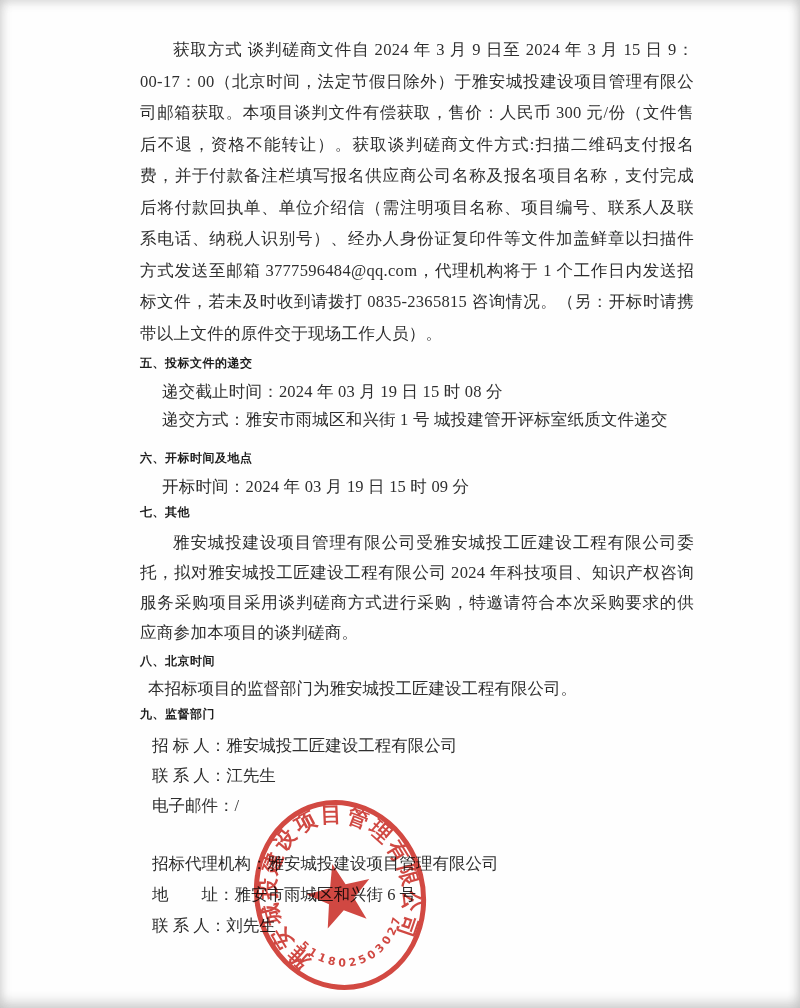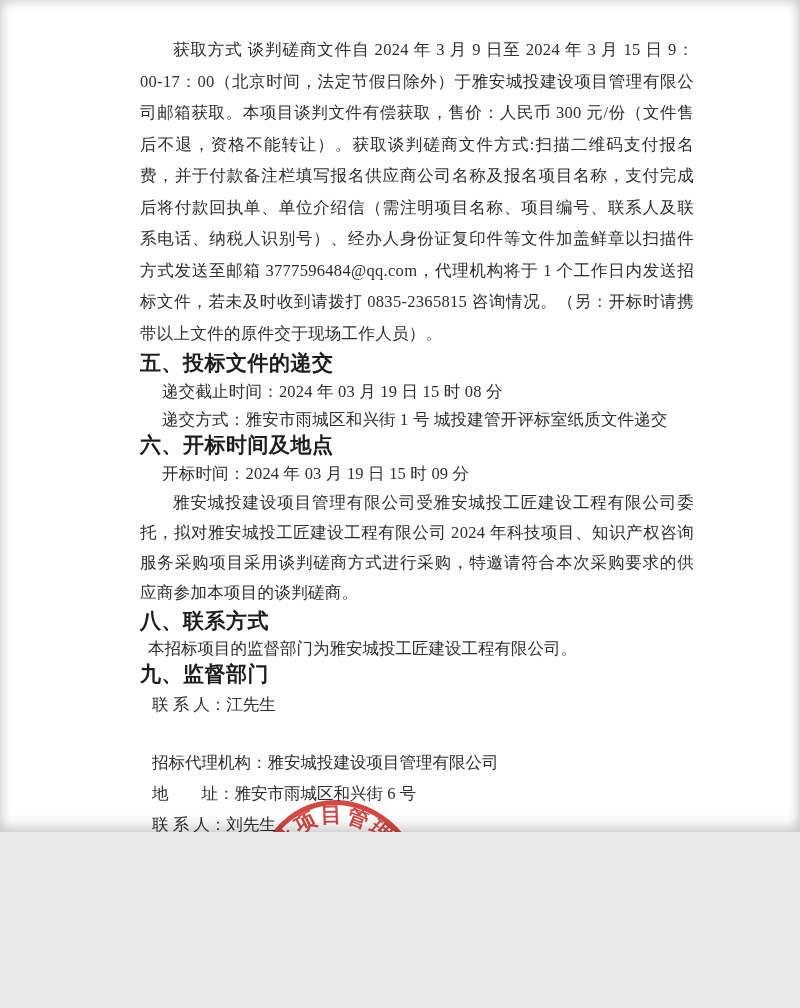--- a/index.html
+++ b/index.html
@@ -1,18 +1,18 @@
 <!DOCTYPE html>
 <html><head>
 <meta charset="utf-8">
 <style>
   html,body{margin:0;padding:0;background:#e9e9e9;}
   .scan{
     position:relative;
-    width:800px;height:832px;
+    width:800px;height:1008px;
     background:#fefefe;
     overflow:hidden;
     font-family:"Liberation Serif","DejaVu Serif",serif;
     color:#2e2e2e;
   }
   .scan::after{
     content:"";position:absolute;inset:0;pointer-events:none;
     box-shadow:
       inset 0 0 14px rgba(0,0,0,.05),
       inset 0 -9px 10px rgba(0,0,0,.10),
@@ -27,25 +27,25 @@
   p{margin:0;}
   .para{
     text-align:justify;
     line-height:31.5px;
     text-indent:2em;
     letter-spacing:.3px;
   }
   .para7{line-height:30px;margin-top:4px;}
   h2{
     margin:2px 0 0 0;
-    font-size:21px;line-height:24px;
+    font-size:12px;line-height:24px;
     font-weight:700;color:#1d1d1d;
     letter-spacing:.5px;
   }
-  h2.h6{margin-top:3px}
+  h2.h6{margin-top:16px}
   h2.h7{margin-top:3px}
   h2.h8{margin-top:1px}
   h2.h9{margin-top:3px}
   .item{line-height:21px;margin:7px 0 0 22px;letter-spacing:.2px;}
   .item.first{margin-top:6px;}
   .para8{line-height:21px;margin:5px 0 0 8px;}
   .crow{line-height:22px;margin:8px 0 0 12px;}
   .crow.first{margin-top:9px;}
   .agency-block{margin-top:36px;}
   .arow{line-height:22px;margin:9px 0 0 12px;}
@@ -80,29 +80,36 @@
 
     <p class="para">获取方式 谈判磋商文件自 2024 年 3 月 9 日至 2024 年 3 月 15 日 9：00-17：00（北京时间，法定节假日除外）于雅安城投建设项目管理有限公司邮箱获取。本项目谈判文件有偿获取，售价：人民币 300 元/份（文件售后不退，资格不能转让）。获取谈判磋商文件方式:扫描二维码支付报名费，并于付款备注栏填写报名供应商公司名称及报名项目名称，支付完成后将付款回执单、单位介绍信（需注明项目名称、项目编号、联系人及联系电话、纳税人识别号）、经办人身份证复印件等文件加盖鲜章以扫描件方式发送至邮箱 3777596484@qq.com，代理机构将于 1 个工作日内发送招标文件，若未及时收到请拨打 0835-2365815 咨询情况。（另：开标时请携带以上文件的原件交于现场工作人员）。</p>
 
     <h2 class="h5">五、投标文件的递交</h2>
     <p class="item first">递交截止时间：2024 年 03 月 19 日  15 时 08 分</p>
     <p class="item">递交方式：雅安市雨城区和兴街 1 号  城投建管开评标室纸质文件递交</p>
 
     <h2 class="h6">六、开标时间及地点</h2>
     <p class="item first">开标时间：2024 年 03 月 19 日  15 时 09 分</p>
 
+    <h2 class="h7">七、其他</h2>
     <p class="para para7">雅安城投建设项目管理有限公司受雅安城投工匠建设工程有限公司委托，拟对雅安城投工匠建设工程有限公司 2024 年科技项目、知识产权咨询服务采购项目采用谈判磋商方式进行采购，特邀请符合本次采购要求的供应商参加本项目的谈判磋商。</p>
 
-    <h2 class="h8">八、联系方式</h2>
+    <h2 class="h8">八、北京时间</h2>
     <p class="para8">本招标项目的监督部门为雅安城投工匠建设工程有限公司。</p>
 
     <h2 class="h9">九、监督部门</h2>
 
+    <p class="crow first">
+      <span class="clabel">招 标 人：</span><span>雅安城投工匠建设工程有限公司</span>
+    </p>
     <p class="crow">
       <span class="clabel">联 系 人：</span><span>江先生</span>
+    </p>
+    <p class="crow">
+      <span class="clabel">电子邮件：</span><span>/</span>
     </p>
 
     <div class="agency-block">
       <p class="arow first">
         <span class="clabel">招标代理机构：</span><span>雅安城投建设项目管理有限公司</span>
       </p>
       <p class="arow">
         <span class="clabel">地　　址：</span><span>雅安市雨城区和兴街 6 号</span>
       </p>
       <p class="arow">

